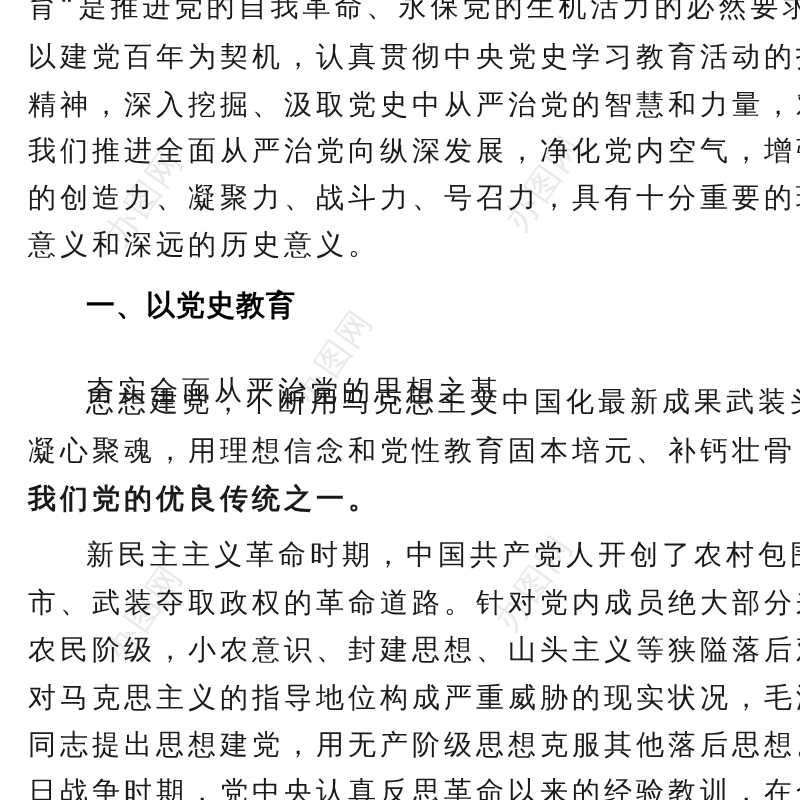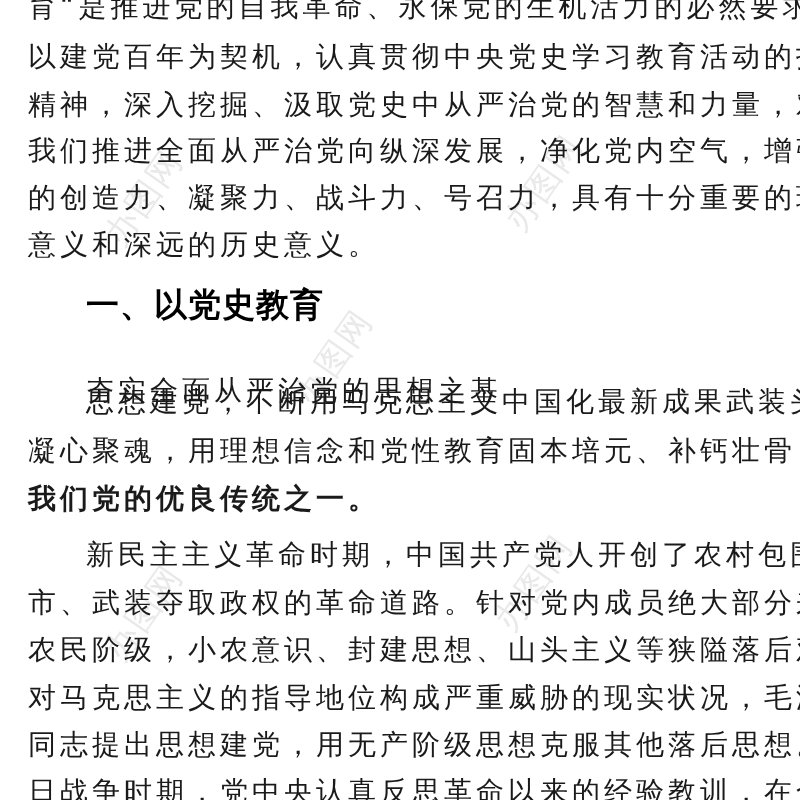--- a/index.html
+++ b/index.html
@@ -24,21 +24,21 @@
     font-family: "DejaVu Sans", "Liberation Sans", sans-serif;
     font-size: 28px;
     letter-spacing: 4px;
     color: #1a1a1a;
     line-height: 34px;
   }
   .line.indent { left: 86px; }
   .line.heading {
     left: 86px;
     font-weight: bold;
-    font-size: 33px;
+    font-size: 29px;
     letter-spacing: 1px;
     color: #000;
   }
   .watermark {
     position: absolute;
     font-family: "DejaVu Sans", sans-serif;
     font-size: 34px;
     color: rgba(120,120,120,0.16);
     transform: rotate(-55deg);
     white-space: nowrap;

